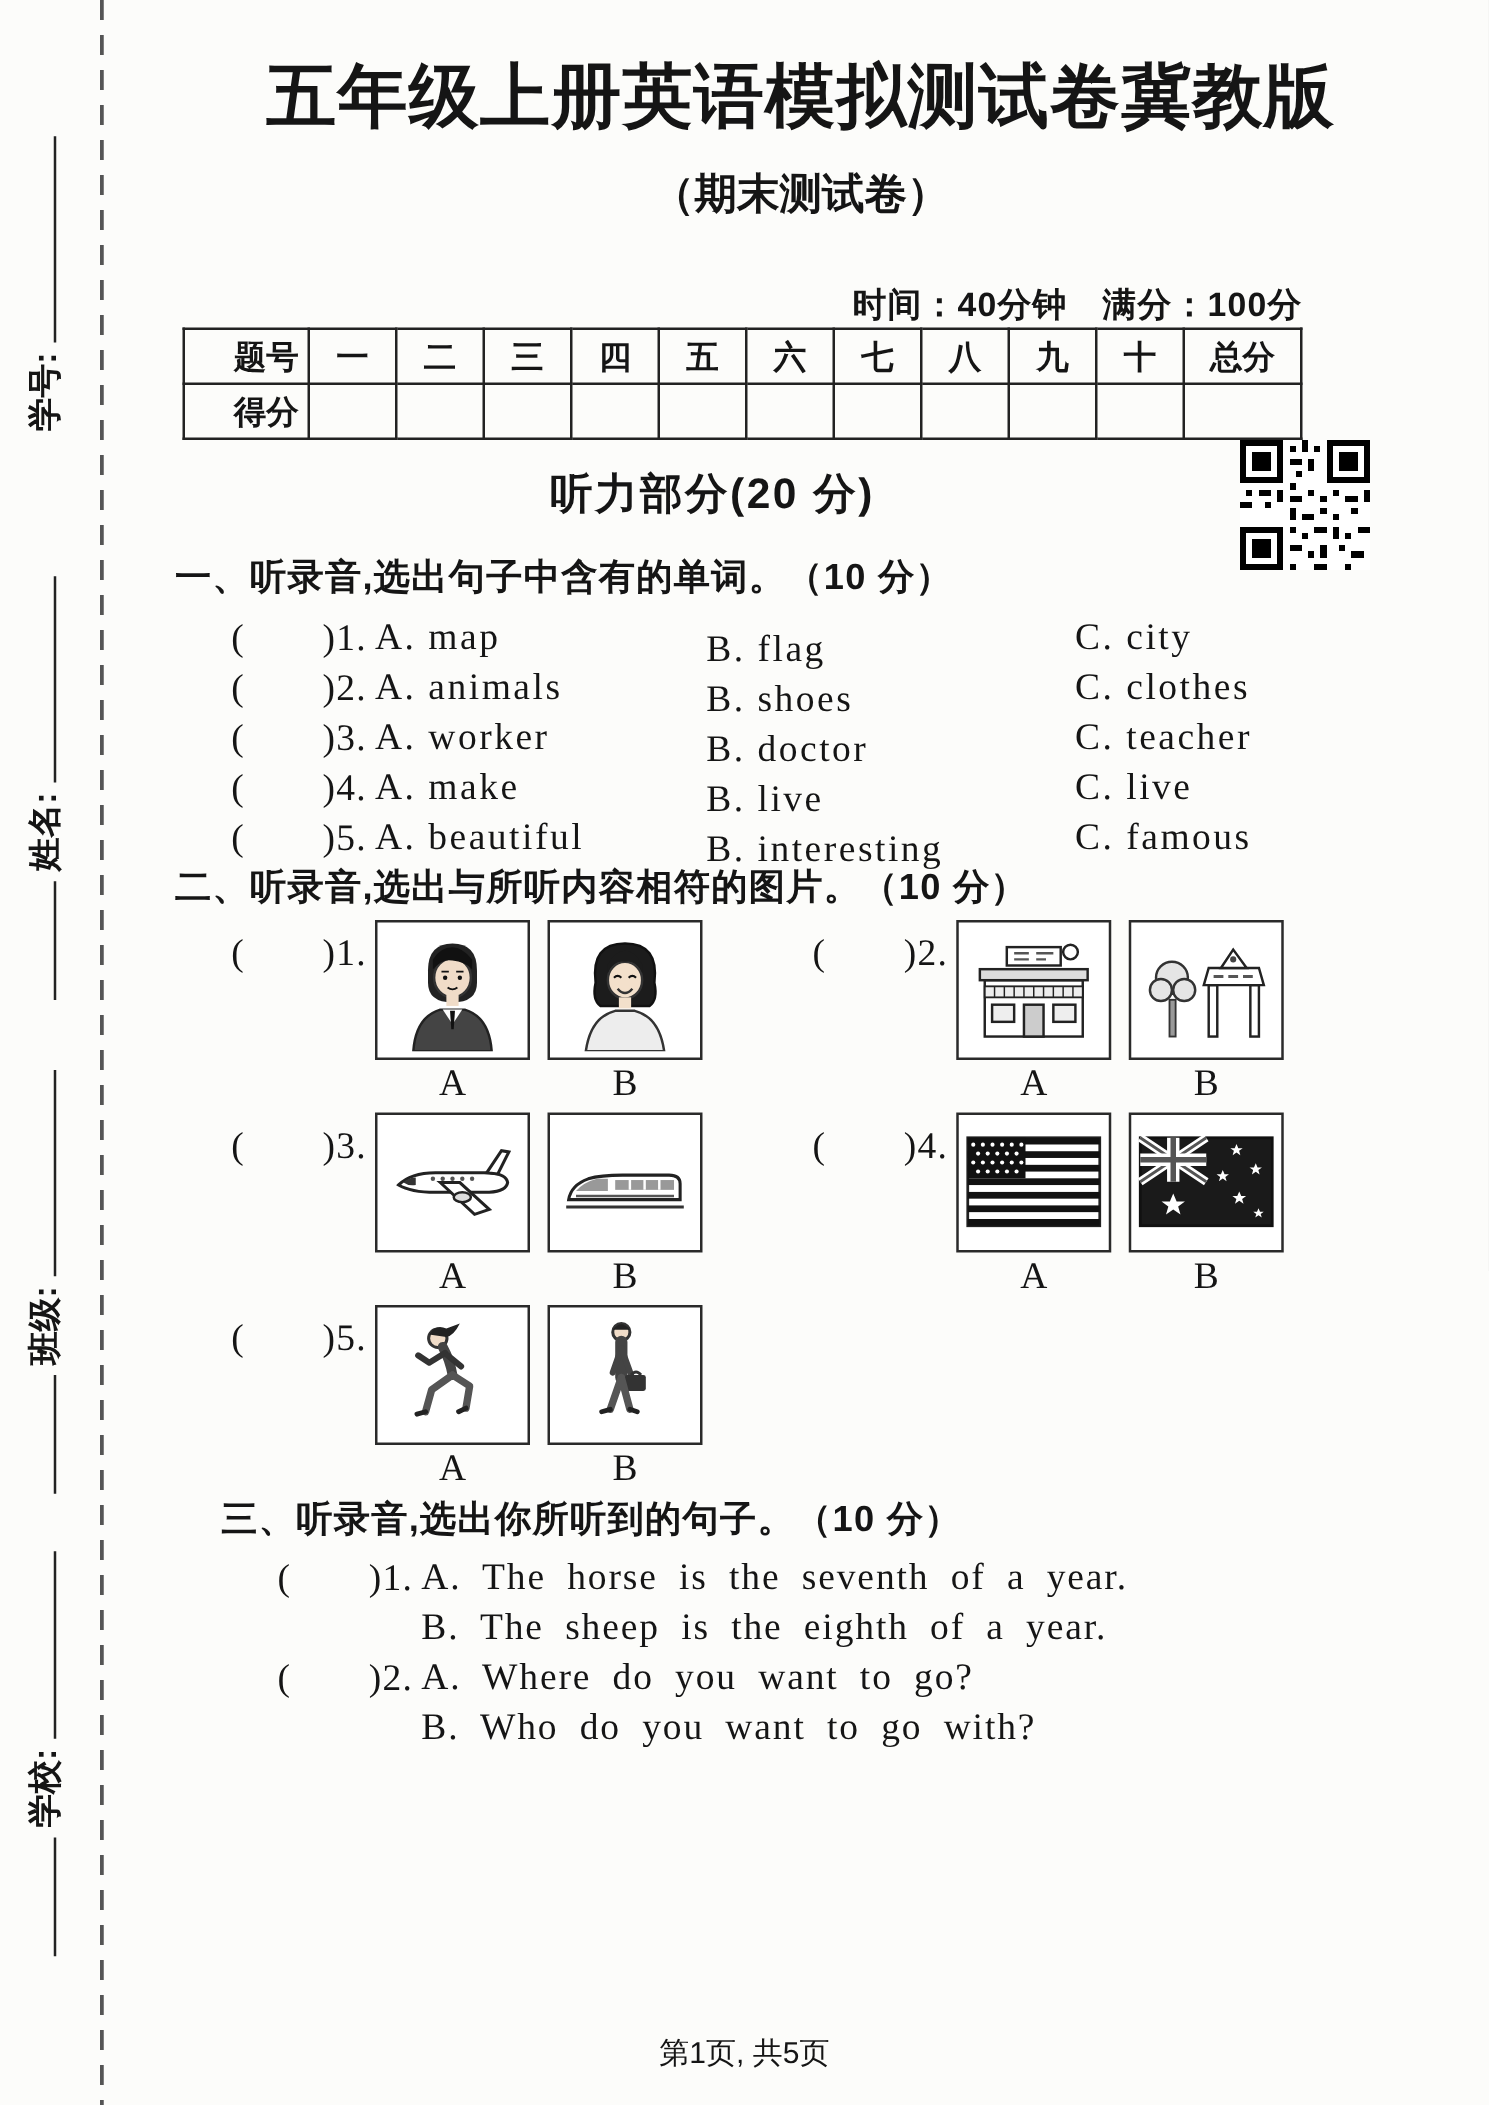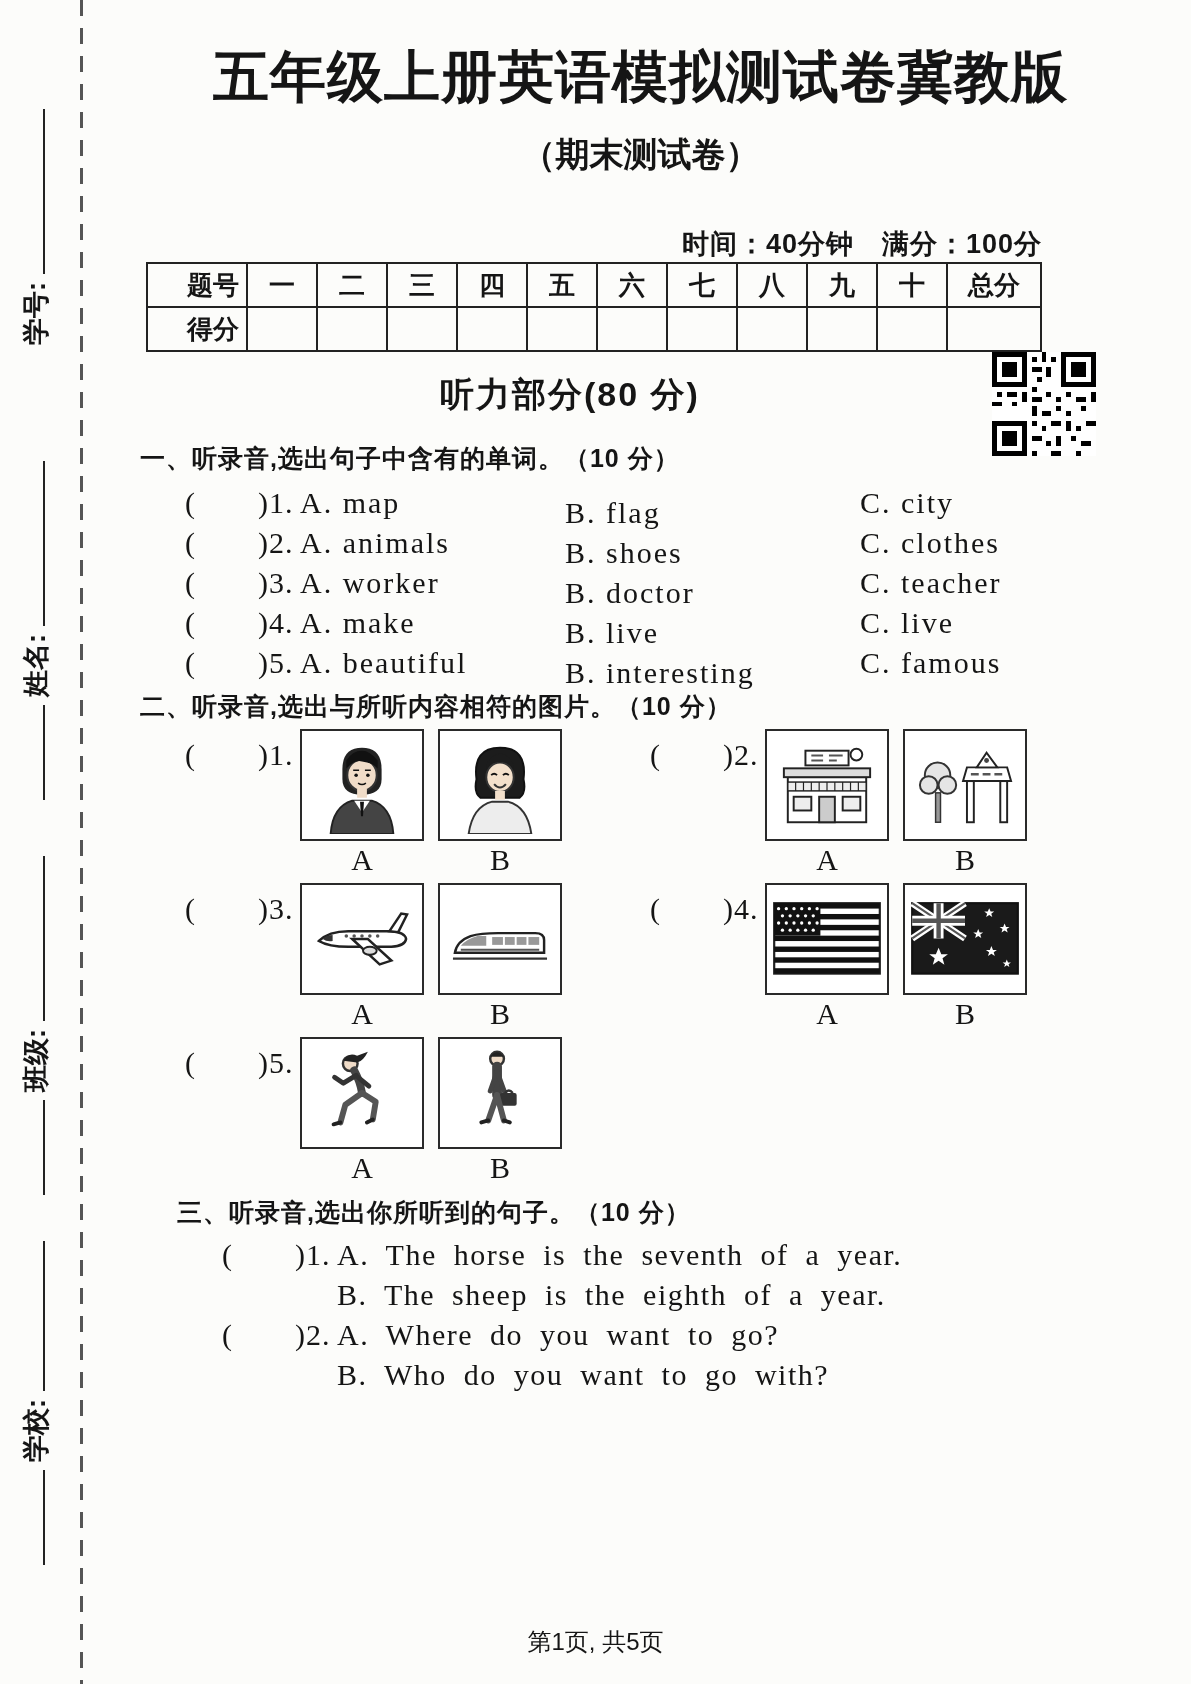--- a/index.html
+++ b/index.html
@@ -36,21 +36,21 @@
   td.qn { width:100px;padding-left:32px; } td.c { width:70px; } td.total { width:94px; }
 
   
   .lhead { position:absolute; left:140px; width:860px; top:372px; text-align:center;
            font-size:34px; font-weight:800; letter-spacing:2px; }
   .qr { position:absolute; left:992px; top:352px; width:104px; height:104px; background:#fff; }
 
   
   .part { position:absolute; left:140px; right:30px; }
   .part1 { top:442px; } .part2 { top:690px; } .part3 { top:1196px;margin-left:37px; }
-  .ptitle { font-size:25px; font-weight:800; letter-spacing:1px; }
+  .ptitle { font-size:29px; font-weight:800; letter-spacing:1px; }
 
   .p1row { display:flex; align-items:center; height:40px; font-size:30px; letter-spacing:2px; }
   .p1row .pfx { width:115px; margin-left:45px; letter-spacing:1px; }
   .p1row .oa { width:265px; } .p1row .ob { width:295px;margin-top:20px; }
   .p1rows { margin-top:8px; }
 
   .p2row { display:flex; margin-top:6px; }
   .group { display:flex; align-items:flex-start; }
   .g-left { margin-left:45px; } .g-right { margin-left:88px; }
   .group .pfx { font-size:30px; width:115px; margin-top:6px; letter-spacing:1px; }
@@ -125,21 +125,21 @@
       <td class="c"></td>
       <td class="c"></td>
       <td class="c"></td>
       <td class="c"></td>
       <td class="c"></td>
       <td class="total"></td>
     </tr>
   </tbody>
     </table>
 
-  <div class="lhead">听力部分(80 分)</div>
+  <div class="lhead">听力部分(20 分)</div>
 
   <div class="qr">
     <svg width="104" height="104" viewBox="0 0 42 42" shape-rendering="crispEdges">
       <rect width="42" height="42" fill="#fff"></rect>
       <path d="M0 0h14v14H0z" fill="#000"></path>
         <path d="M2 2h10v10H2z" fill="#fff"></path>
         <path d="M4 4h6v6H4z" fill="#000"></path>
       <path d="M28 0h14v14H28z" fill="#000"></path>
         <path d="M30 2h10v10H30z" fill="#fff"></path>
         <path d="M32 4h6v6H32z" fill="#000"></path>

